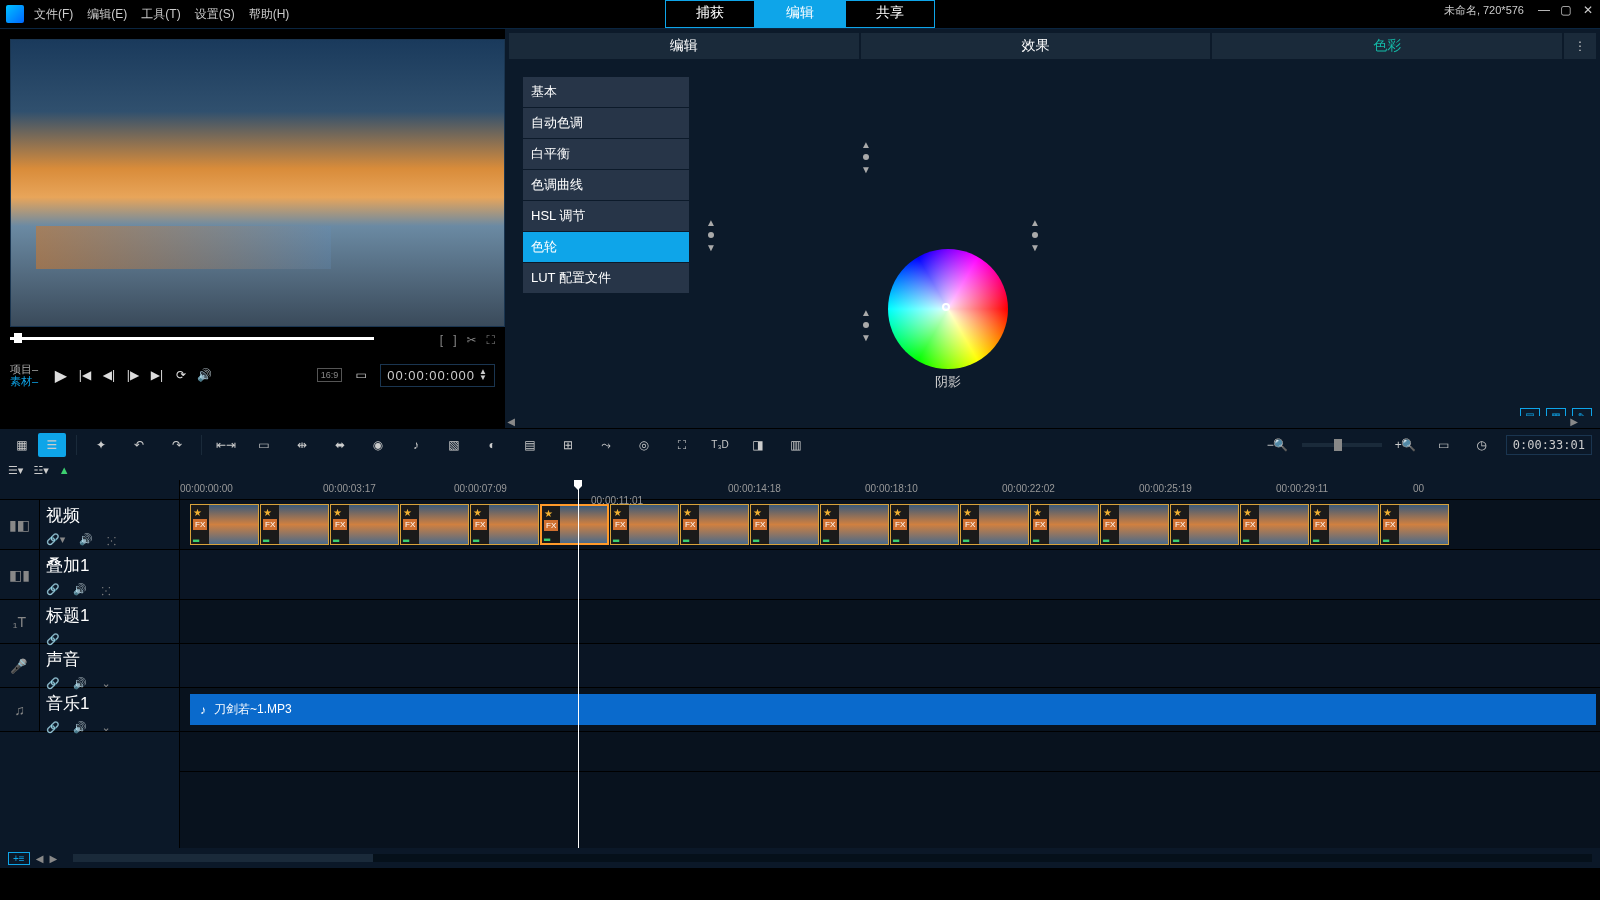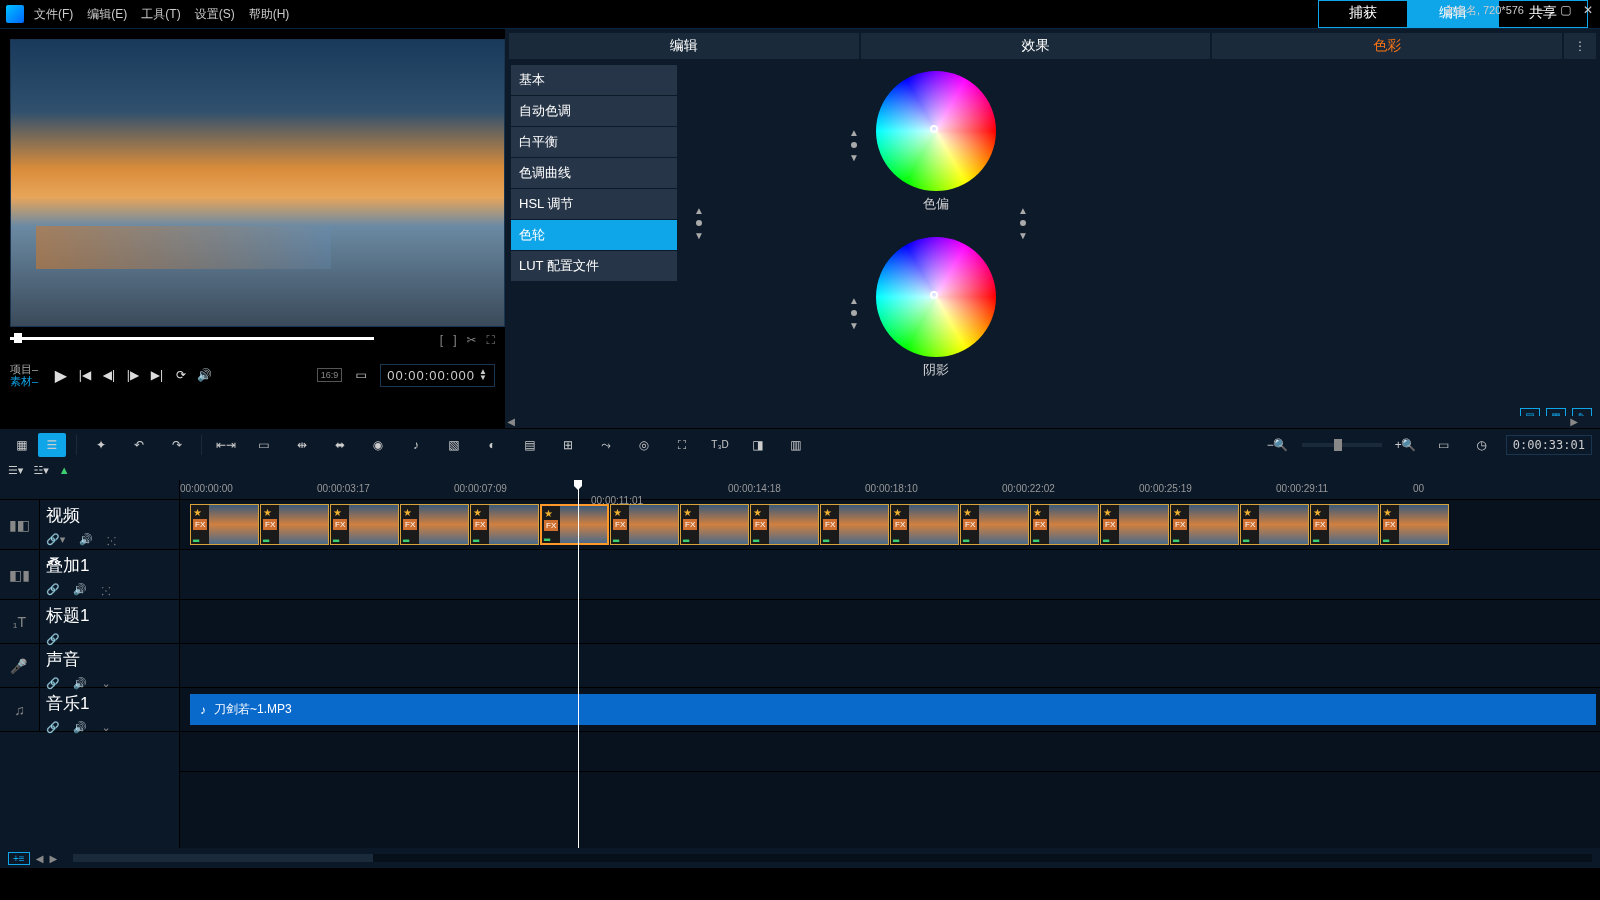--- a/index.html
+++ b/index.html
@@ -1,21 +1,21 @@
 <!DOCTYPE html>
 <html><head>
 <meta charset="utf-8">
 <style>
 * { margin:0; padding:0; box-sizing:border-box; font-family:"Microsoft YaHei",Arial,sans-serif; user-select:none; }
 body { width:1600px; height:900px; background:#000; overflow:hidden; color:#ccc; font-size:12px; }
 .topbar { height:28px; background:#000; display:flex; align-items:center; padding:0 6px; }
 .logo { width:18px; height:18px; background:linear-gradient(135deg,#00c2ff,#0066ff); border-radius:2px; margin-right:10px; }
 .menu { display:flex; gap:14px; }
 .menu span { cursor:pointer; }
-.top-tabs { position:absolute; left:0; right:12px; top:0; height:28px; display:flex; justify-content:flex-end; pointer-events:none; }
+.top-tabs { position:absolute; left:0; right:0; top:0; height:28px; display:flex; justify-content:center; pointer-events:none; }
 .top-tabs .tbox { pointer-events:auto; display:flex; }
 .ttab { width:90px; text-align:center; line-height:22px; border:1px solid #0ea5e9; color:#fff; font-size:14px; }
 .ttab.active { background:#0ea5e9; }
 .ttab:not(.active){ background:#000; }
 .win-controls { position:absolute; right:4px; top:2px; display:flex; gap:6px; align-items:center; }
 .win-controls .txt { color:#ccc; font-size:11px; margin-right:6px; }
 .win-controls .wbtn { width:16px; height:16px; display:flex; align-items:center; justify-content:center; font-size:12px; cursor:pointer;}
 .main-top { height:400px; background:#000; display:flex; border-top:1px solid #0a2540; }
 .preview-pane { width:505px; padding:10px 10px 0 10px; position:relative; }
 .preview-img { width:495px; height:288px; background:linear-gradient(180deg,#1a3a5c 0%,#30506e 25%,#d98c3a 45%,#e8a55a 55%,#6b8aa3 65%,#3a4a5a 100%); border:1px solid #1a3550; position:relative; overflow:hidden;}
@@ -31,23 +31,23 @@
 .pbtn { width:22px;height:22px;display:flex;align-items:center;justify-content:center;color:#ddd;font-size:12px;cursor:pointer;}
 .pbtn.big{font-size:16px;}
 .play-right { margin-left:auto; display:flex; align-items:center; gap:8px;}
 .aspect{border:1px solid #555;font-size:9px;padding:1px 3px;color:#888;}
 .timecode-box{border:1px solid #1a3550;padding:3px 6px;font-family:monospace;font-size:13px;letter-spacing:1px;display:flex;align-items:center;}
 .timecode-box .arrows{font-size:8px;line-height:6px;margin-left:4px;display:flex;flex-direction:column;}
 
 .editor-pane { flex:1; background:#0c1a2a; display:flex; flex-direction:column; position:relative;}
 .edit-tabs { height:30px; display:flex; gap:2px; padding:4px 4px 0 4px; }
 .etab { flex:1; background:#1a2a3a; color:#fff; display:flex; align-items:center; justify-content:center; font-size:14px; cursor:pointer;}
-.etab.active{ color:#f97316; }
+.etab.active{ color:#14b8a6; }
 .last-cell{width:32px;background:#1a2a3a;display:flex;align-items:center;justify-content:center;}
-.edit-body { flex:1; display:flex; padding:6px; gap:4px; overflow:hidden;justify-content:flex-end;}
+.edit-body { flex:1; display:flex; padding:18px; gap:4px; overflow:hidden;justify-content:flex-end;}
 .side-list { width:166px; display:flex; flex-direction:column; gap:1px;}
 .side-item { background:#273548; color:#fff; padding:6px 8px; font-size:13px; cursor:pointer;}
 .side-item.active { background:#0ea5e9; }
 .wheel-area { flex:1; position:relative; }
 .wheel-block { position:absolute; text-align:center;}
 .wheel-block .label{color:#ccc;font-size:13px;margin-top:4px;}
 .wheel-controls{position:absolute;display:flex;flex-direction:column;align-items:center;gap:4px;}
 .wheel-controls .tri{font-size:10px;color:#aaa;cursor:pointer;}
 .wheel-controls .dot{width:6px;height:6px;border-radius:50%;background:#aaa;}
 .colorwheel{border-radius:50%;position:relative;}
@@ -202,28 +202,20 @@
             <span class="tri">▲</span>
             <span class="dot"></span>
             <span class="tri">▼</span>
           </div>
 
         <div class="wheel-controls" style="left:168px;top:62px;">
             <span class="tri">▲</span>
             <span class="dot"></span>
             <span class="tri">▼</span>
           </div>
-        <div class="wheel-block" style="left:195px;top:6px;">
-          <div class="colorwheel" style="width:120px;height:120px;">
-              <div class="hue-ring"></div>
-              <div class="sat-overlay"></div>
-              <div class="wheel-dot" style="left:54px;top:54px;"></div>
-            </div>
-          <div class="label">色偏</div>
-        </div>
 
         <div class="wheel-controls" style="left:168px;top:230px;">
             <span class="tri">▲</span>
             <span class="dot"></span>
             <span class="tri">▼</span>
           </div>
         <div class="wheel-block" style="left:195px;top:172px;">
           <div class="colorwheel" style="width:120px;height:120px;">
               <div class="hue-ring"></div>
               <div class="sat-overlay"></div>
@@ -349,21 +341,21 @@
               <span>🔊</span>
               <span>⌄</span>
             </div>
           </div>
       </div>
     </div>
 
     <div class="timeline-tracks">
       <div class="ruler" id="ruler">
           <span class="tick" style="left: 0px;">00:00:00:00</span>
-          <span class="tick" style="left: 137px;">00:00:03:17</span>
+          <span class="tick" style="left: 143px;">00:00:03:17</span>
           <span class="tick" style="left: 274px;">00:00:07:09</span>
           <span class="tick" style="left: 411px; margin-top: 12px;">00:00:11:01</span>
           <span class="tick" style="left: 548px;">00:00:14:18</span>
           <span class="tick" style="left: 685px;">00:00:18:10</span>
           <span class="tick" style="left: 822px;">00:00:22:02</span>
           <span class="tick" style="left: 959px;">00:00:25:19</span>
           <span class="tick" style="left: 1096px;">00:00:29:11</span>
           <span class="tick" style="left: 1233px;">00</span>
           <div class="playhead-marker" style="left: 392px;"></div>
         </div>

